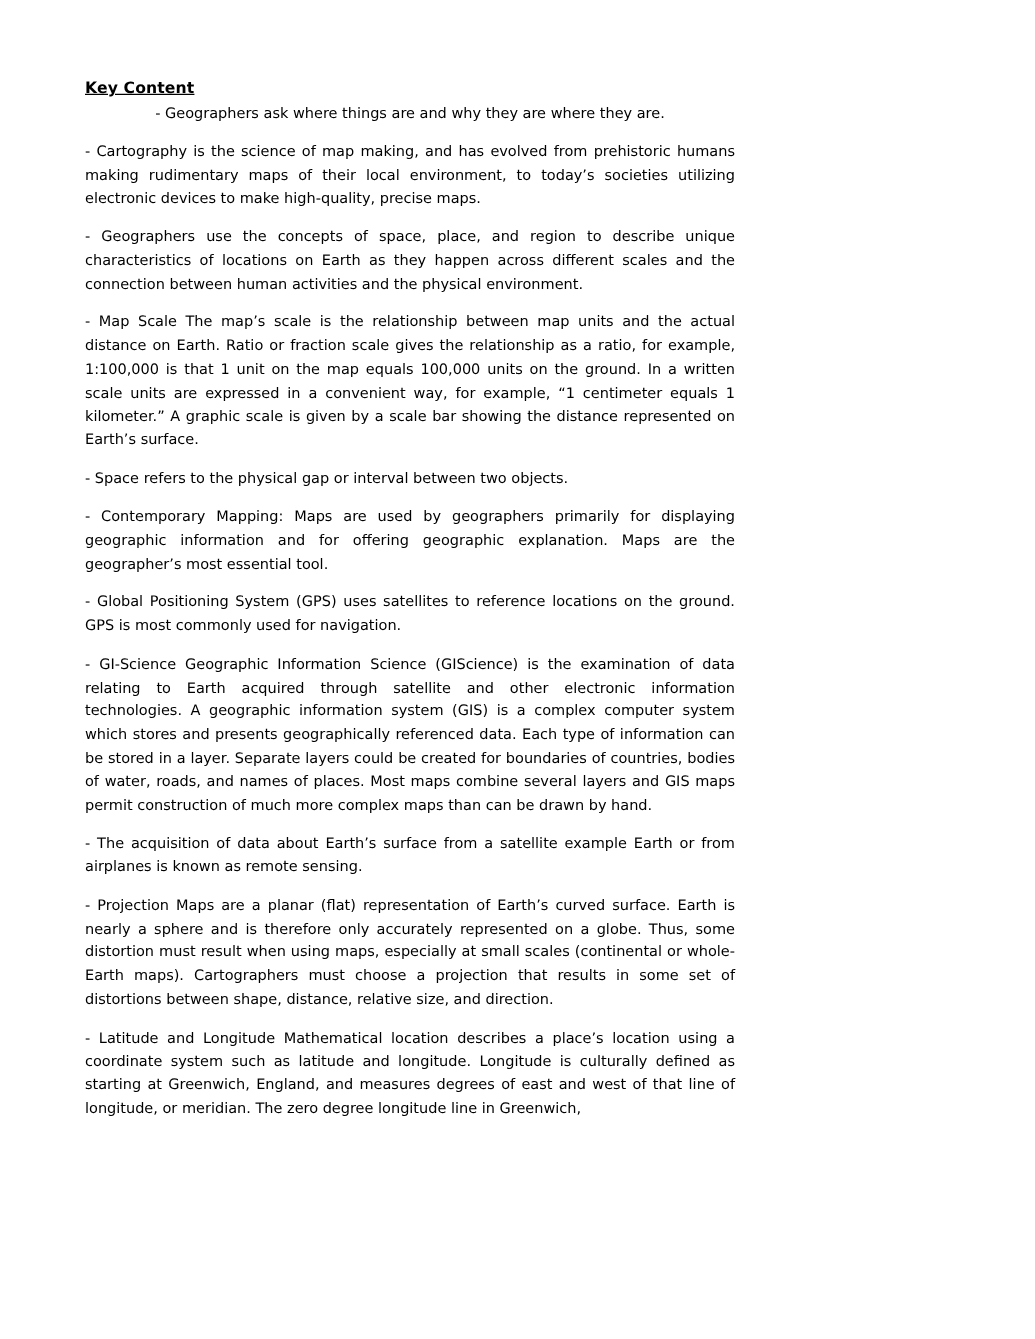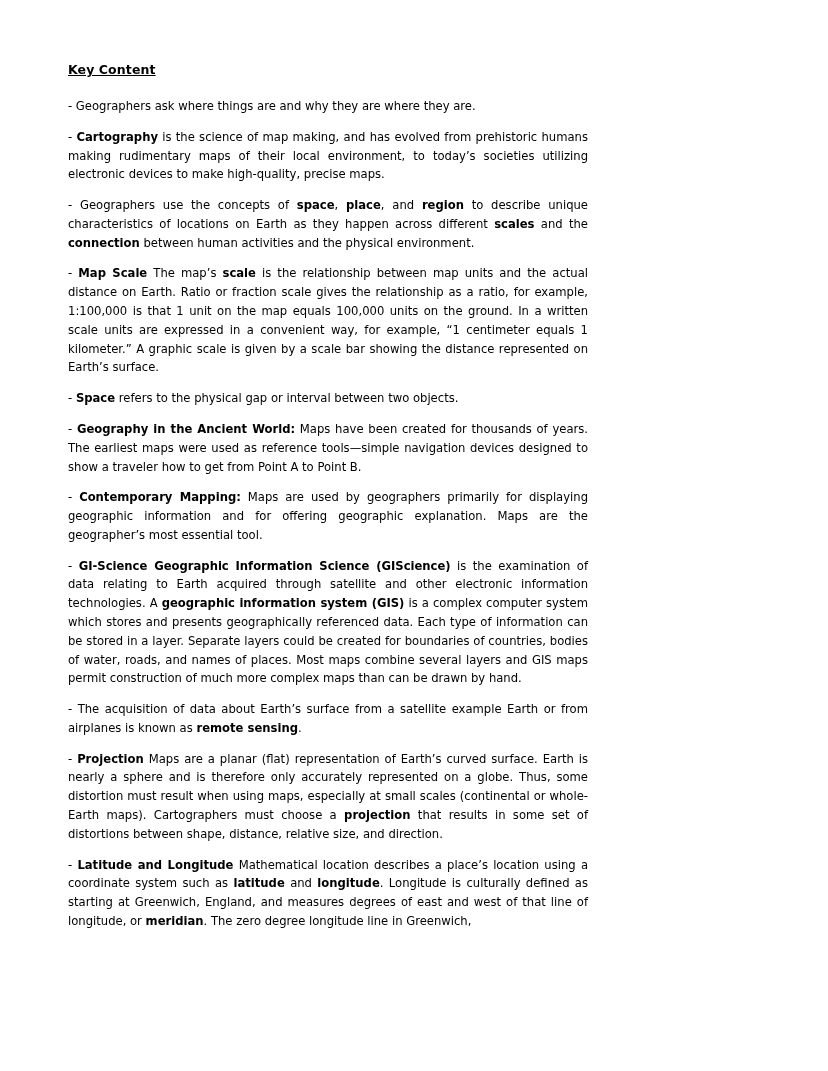--- a/index.html
+++ b/index.html
@@ -27,41 +27,41 @@
     margin: 0 0 2px 0;
     letter-spacing: 0.1px;
   }
   .para {
     font-size: 11.6px;
     line-height: 1.62;
     margin: 0 0 12px 0;
     text-align: justify;
   }
   .para.first {
-    margin-top: 20px;
-    text-align: left;
+    margin-top: 4px;
+    text-align: center;
   }
   .para b {
-    font-weight: bold;
+    font-weight: normal;
   }
   .nojust {
     text-align: left;
   }
 </style>
 </head>
 <body>
 
 <div class="page">
   <h1 class="doc-title">Key Content</h1>
   <div id="body-container">
       <p class="para first nojust"><span>- Geographers ask where things are and why they are where they are.</span></p>
       <p class="para"><span>- </span><b>Cartography</b><span> is the science of map making, and has evolved from prehistoric humans making rudimentary maps of their local environment, to today’s societies utilizing electronic devices to make high-quality, precise maps.</span></p>
       <p class="para"><span>- Geographers use the concepts of </span><b>space</b><span>, </span><b>place</b><span>, and </span><b>region</b><span> to describe unique characteristics of locations on Earth as they happen across different </span><b>scales</b><span> and the </span><b>connection</b><span> between human activities and the physical environment.</span></p>
       <p class="para"><span>- </span><b>Map Scale</b><span> The map’s </span><b>scale</b><span> is the relationship between map units and the actual distance on Earth. Ratio or fraction scale gives the relationship as a ratio, for example, 1:100,000 is that 1 unit on the map equals 100,000 units on the ground. In a written scale units are expressed in a convenient way, for example, “1 centimeter equals 1 kilometer.” A graphic scale is given by a scale bar showing the distance represented on Earth’s surface.</span></p>
       <p class="para"><span>- </span><b>Space</b><span> refers to the physical gap or interval between two objects.</span></p>
-      <p class="para"><span>- </span><b>Geography in the Ancient World:</b><span> Maps have been created for thousands of years. The earliest maps were used as reference tools—simple navigation devices designed to show a traveler how to get from Point A to Point B.</span></p>
       <p class="para"><span>- </span><b>Contemporary Mapping:</b><span> Maps are used by geographers primarily for displaying geographic information and for offering geographic explanation. Maps are the geographer’s most essential tool.</span></p>
+      <p class="para"><span>- </span><b>Global Positioning System (GPS)</b><span> uses satellites to reference locations on the ground. GPS is most commonly used for navigation.</span></p>
       <p class="para"><span>- </span><b>GI-Science Geographic Information Science (GIScience)</b><span> is the examination of data relating to Earth acquired through satellite and other electronic information technologies. A </span><b>geographic information system (GIS)</b><span> is a complex computer system which stores and presents geographically referenced data. Each type of information can be stored in a layer. Separate layers could be created for boundaries of countries, bodies of water, roads, and names of places. Most maps combine several layers and GIS maps permit construction of much more complex maps than can be drawn by hand.</span></p>
       <p class="para"><span>- The acquisition of data about Earth’s surface from a satellite example Earth or from airplanes is known as </span><b>remote sensing</b><span>.</span></p>
       <p class="para"><span>- </span><b>Projection</b><span> Maps are a planar (flat) representation of Earth’s curved surface. Earth is nearly a sphere and is therefore only accurately represented on a globe. Thus, some distortion must result when using maps, especially at small scales (continental or whole-Earth maps). Cartographers must choose a </span><b>projection</b><span> that results in some set of distortions between shape, distance, relative size, and direction.</span></p>
       <p class="para"><span>- </span><b>Latitude and Longitude</b><span> Mathematical location describes a place’s location using a coordinate system such as </span><b>latitude</b><span> and </span><b>longitude</b><span>. Longitude is culturally defined as starting at Greenwich, England, and measures degrees of east and west of that line of longitude, or </span><b>meridian</b><span>. The zero degree longitude line in Greenwich,</span></p>
     </div>
 </div>
 
 </body></html>

